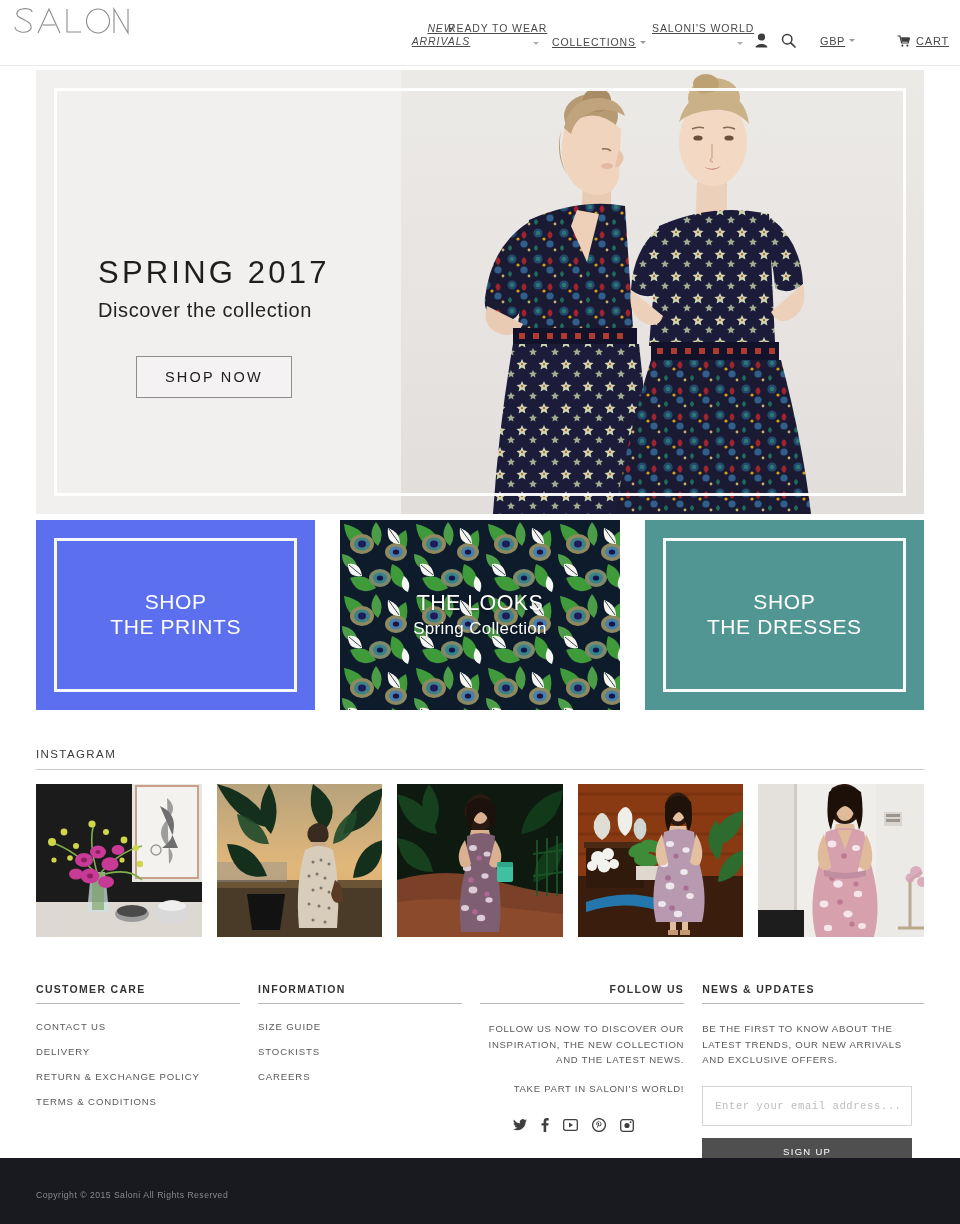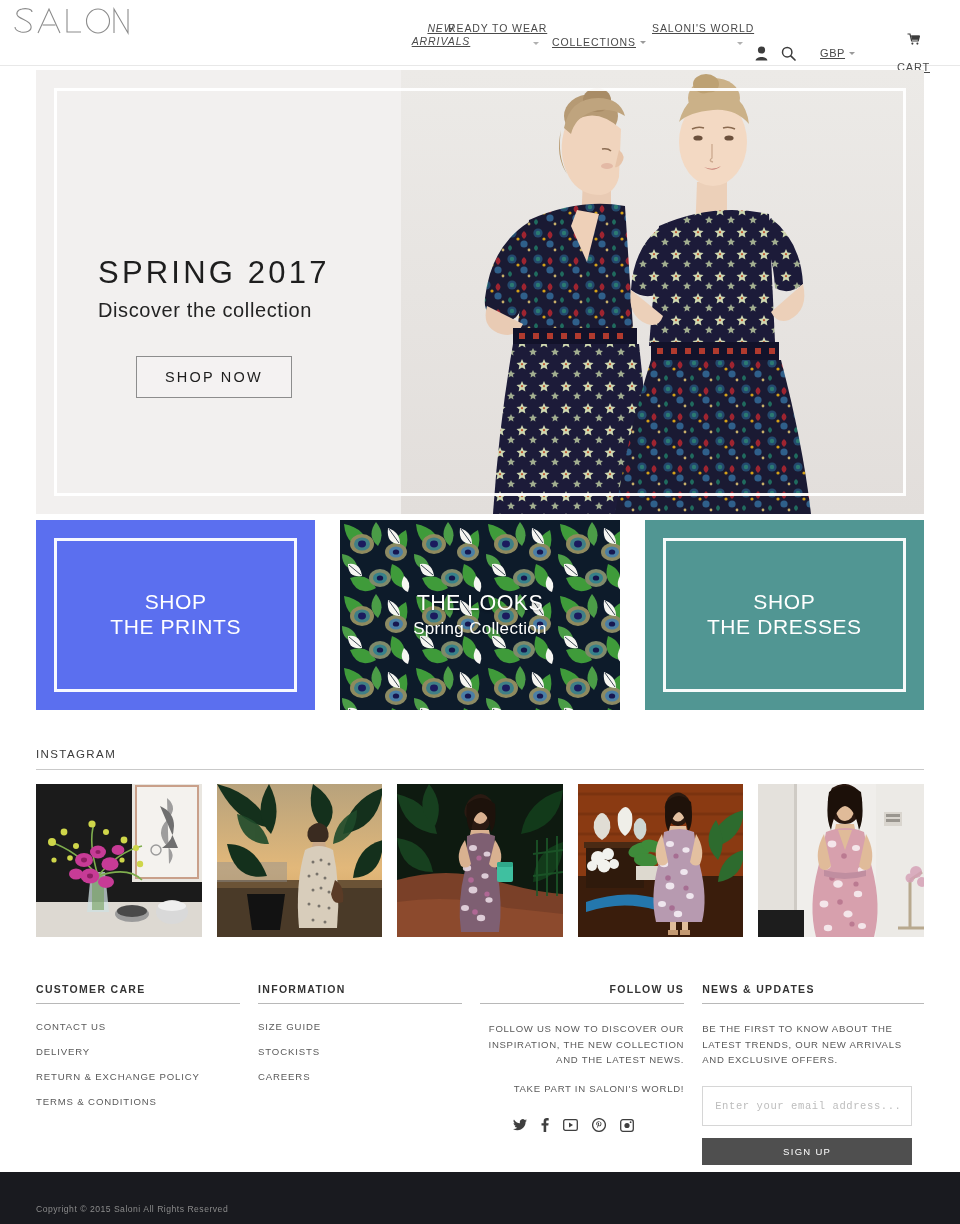--- a/index.html
+++ b/index.html
@@ -90,23 +90,22 @@
     color: #4a4a4a;
     white-space: nowrap;
   }
   .cart {
     margin-left: 42px;
     font-size: 11px;
     letter-spacing: 0.8px;
     color: #4a4a4a;
     display: flex;
     align-items: center;
-    gap: 16px;
+    gap: 6px;
     white-space: nowrap;
-    flex-direction: column;
   }
 
   
   .hero {
     position: relative;
     margin: 4px 36px 0 36px;
     height: 444px;
     background: #f2f0ef;
     overflow: hidden;
   }
@@ -281,21 +280,21 @@
     letter-spacing: 1.3px;
     font-family: "Liberation Sans", sans-serif;
     cursor: pointer;
   }
 
   
   .copyright-bar {
     position: absolute;
     left: 0; bottom: 0;
     width: 960px;
-    height: 52px;
+    height: 66px;
     background: #191a1f;
   }
   .copyright-text {
     position: absolute;
     left: 36px; top: 32px;
     font-size: 8.6px;
     letter-spacing: 0.5px;
     color: #8b8b8b;
   }
 </style>

